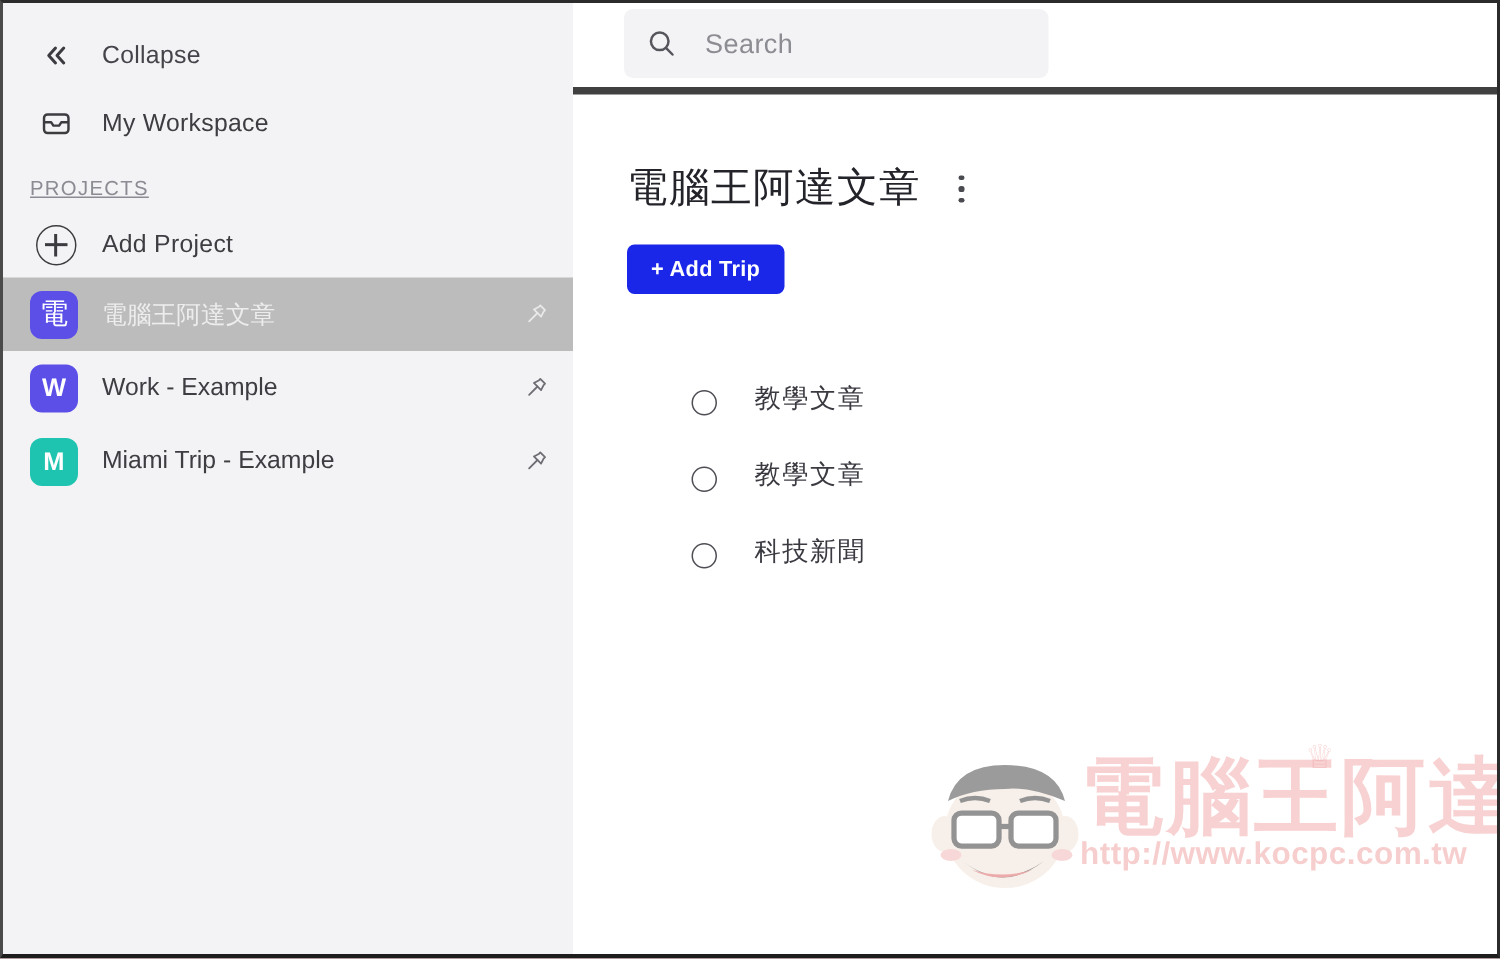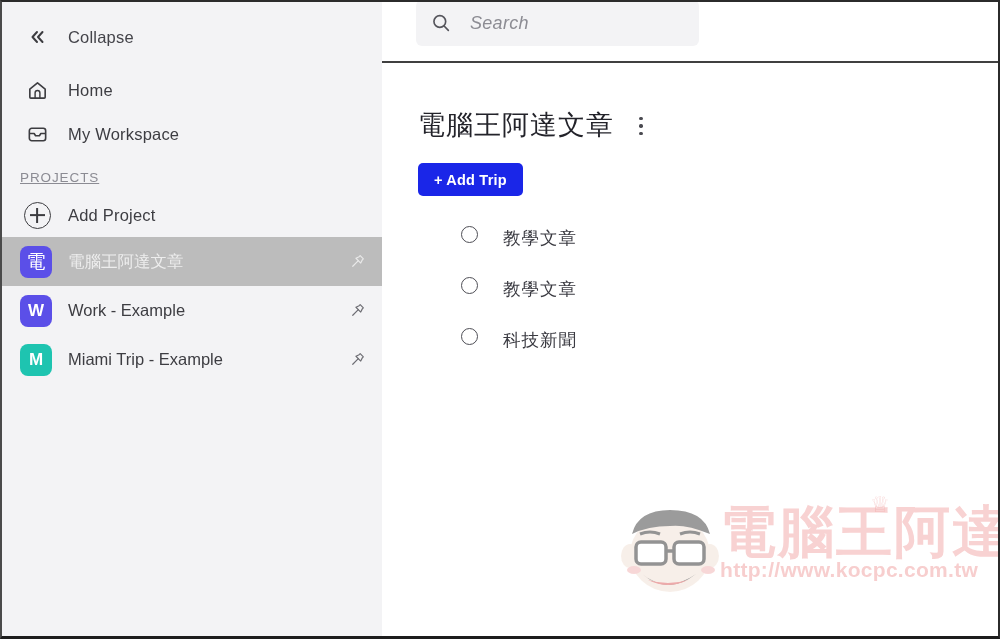--- a/index.html
+++ b/index.html
@@ -112,26 +112,25 @@
   
   .main {
     flex: 1 1 auto;
     position: relative;
     background: #ffffff;
     height: 100%;
     overflow: hidden;
   }
   .topbar {
     height: 61px;
-    border-bottom: 2px solid #404040;
-    display: flex;
-    align-items: flex-start;
+    border-bottom: 5px solid #404040;
+    display: flex;
+    align-items: center;
     padding-left: 34px;
     background: #fff;
-    font-style: italic;
   }
   .search-box {
     width: 283px;
     height: 46px;
     background: #f3f3f5;
     border-radius: 6px;
     display: flex;
     align-items: center;
     padding: 0 14px;
     margin-top: -2px;
@@ -177,21 +176,21 @@
     font-family: inherit;
     font-size: 14.5px;
     font-weight: 700;
     letter-spacing: .2px;
     cursor: pointer;
   }
 
   .task-list { margin-top: 30px; }
   .task-row {
     display: flex;
-    align-items: flex-start;
+    align-items: flex-end;
     height: 51px;
     padding-left: 43px;
   }
   .task-circle {
     width: 17px; height: 17px;
     border: 1.7px solid #4e4e55;
     border-radius: 50%;
     flex: 0 0 17px;
   }
   .task-label {
@@ -255,29 +254,20 @@
     <div class="side-row collapse-row">
       <span class="ico">
         <svg width="20" height="20" viewBox="0 0 20 20" fill="none">
           <path d="M10 5 L5.5 10 L10 15" stroke="#3c3c40" stroke-width="2" stroke-linecap="round" stroke-linejoin="round"></path>
           <path d="M15.5 5 L11 10 L15.5 15" stroke="#3c3c40" stroke-width="2" stroke-linecap="round" stroke-linejoin="round"></path>
         </svg>
       </span>
       <span class="lbl">Collapse</span>
     </div>
 
-    <div class="side-row" style="margin-top:8px">
-      <span class="ico">
-        <svg width="23" height="23" viewBox="0 0 24 24" fill="none">
-          <path d="M4 10.5 L12 4 L20 10.5 V19 a1 1 0 0 1 -1 1 H5 a1 1 0 0 1 -1 -1 Z" stroke="#3c3c40" stroke-width="1.7" stroke-linejoin="round"></path>
-          <path d="M9.5 20 V14.5 a2.5 2.5 0 0 1 5 0 V20" stroke="#3c3c40" stroke-width="1.5"></path>
-        </svg>
-      </span>
-      <span class="lbl">Home</span>
-    </div>
 
     <div class="side-row">
       <span class="ico">
         <svg width="23" height="23" viewBox="0 0 24 24" fill="none">
           <rect x="3.5" y="5.5" width="17" height="13" rx="2.5" stroke="#3c3c40" stroke-width="1.7"></rect>
           <path d="M3.6 11 H8.5 L10 13.3 H14 L15.5 11 H20.4" stroke="#3c3c40" stroke-width="1.7" stroke-linejoin="round"></path>
         </svg>
       </span>
       <span class="lbl">My Workspace</span>
     </div>

